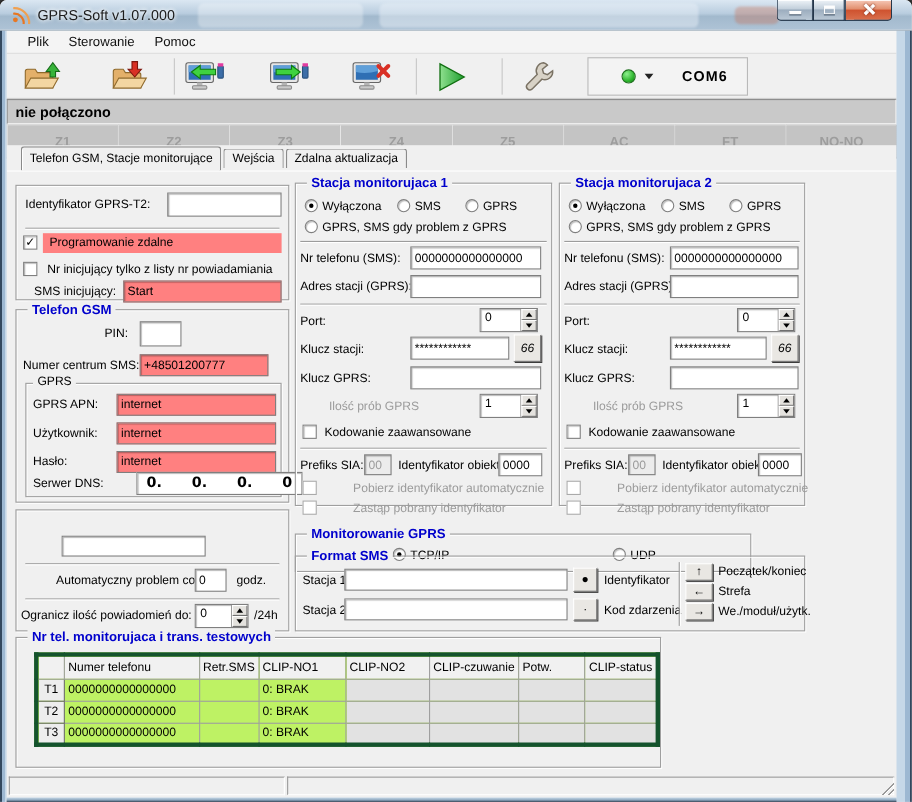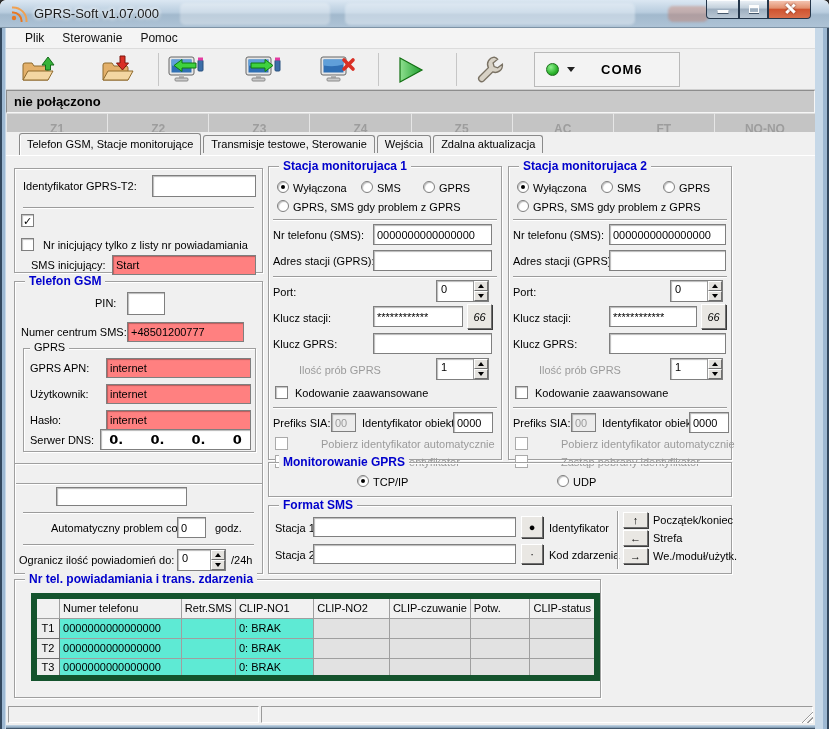--- a/index.html
+++ b/index.html
@@ -26,21 +26,21 @@
   .glyph-x{position:absolute;left:50%;top:50%;width:12px;height:12px;transform:translate(-50%,-54%);}
   .glyph-x::before,.glyph-x::after{content:"";position:absolute;left:5px;top:0;width:2.5px;height:12px;background:#fff;box-shadow:0 0 2px #7a2410;}
   .glyph-x::before{transform:rotate(45deg);} .glyph-x::after{transform:rotate(-45deg);}
 
   
   .menubar{left:6px;top:28px;width:809px;height:21px;background:#f4f4f4;border-bottom:1px solid #dcdcdc;display:flex;align-items:center;padding-left:10px;gap:0;}
   .menu-item{font-size:12px;color:#111;padding:2px 9px;cursor:default;}
   .toolbar{left:6px;top:49px;width:809px;height:41px;background:#f0f0f0;border-bottom:1px solid #cfcfcf;}
   .tbtn{position:absolute;top:3px;width:44px;height:35px;display:flex;align-items:center;justify-content:center;cursor:default;}
   .tsep{position:absolute;top:4px;width:1px;height:33px;background:#c6c6c6;}
-  .com-panel{position:absolute;left:528px;top:3px;width:146px;height:35px;background:#f3f3f3;border:1px solid #b9b9b9;display:flex;align-items:center;padding-left:11px;gap:8px;cursor:default;}
+  .com-panel{position:absolute;left:528px;top:3px;width:146px;height:35px;background:#f3f3f3;border:1px solid #b9b9b9;display:flex;align-items:center;padding-left:30px;gap:8px;cursor:default;}
   .led{width:13px;height:13px;border-radius:50%;background:radial-gradient(circle at 35% 30%,#8ef08e,#2db52d 60%,#157a15);border:1px solid #1d6e1d;}
   .dd-arrow{width:0;height:0;border-left:4px solid transparent;border-right:4px solid transparent;border-top:5px solid #222;}
   .com-label{font-size:13px;font-weight:bold;color:#000;margin-left:18px;letter-spacing:1px;}
 
   
   .connbar{left:6px;top:90px;width:809px;height:23px;background:#c9c9c9;border:1px solid;border-color:#8d8d8d #f6f6f6 #f6f6f6 #8d8d8d;
     font-size:13px;font-weight:bold;color:#000;display:flex;align-items:center;padding-left:7px;}
   .zrow{left:6px;top:113px;width:809px;height:31px;display:flex;background:#c4c4c4;}
   .zcell{flex:1;border:1px solid #9b9b9b;border-left-color:#e6e6e6;border-top-color:#dedede;margin-right:-1px;
     font-size:12px;font-weight:bold;color:#9d9d9d;display:flex;align-items:center;justify-content:center;}
@@ -55,39 +55,39 @@
   .lbl.dis{color:#9b9b9b;margin-left:26px;}
   .etched{position:absolute;border:1px solid #9f9f9f;box-shadow:inset 1px 1px 0 #fff,1px 1px 0 #fff;}
   .gtitle{position:absolute;top:-8px;left:10px;background:#f0f0f0;padding:0 4px;font-size:12px;font-weight:bold;color:#0000cc;white-space:nowrap;}
   .gtitle.plain{font-weight:normal;color:#000;font-size:11px;}
   .hdiv{position:absolute;height:2px;border-top:1px solid #9c9c9c;border-bottom:1px solid #fff;}
   .vdiv{position:absolute;width:2px;border-left:1px solid #9c9c9c;border-right:1px solid #fff;}
   .tin{position:absolute;background:#fff;border:1px solid #7f7f7f;box-shadow:inset 1px 1px 1px rgba(0,0,0,.28);
     font-size:11px;color:#000;padding:0 3px;outline:none;}
   .tin.pink{background:#ff8080;}
   .tin.dis{background:#ececec;color:#9b9b9b;}
-  .tin.dns{font-weight:bold;font-size:13px;text-align:center;font-family:"DejaVu Sans",sans-serif;}
+  .tin.dns{font-weight:bold;font-size:13px;text-align:center;font-family:"DejaVu Sans",sans-serif;margin-left:24px;}
   .cb{position:absolute;width:13px;height:13px;background:#fff;border:1px solid #7f7f7f;box-shadow:inset 1px 1px 1px rgba(0,0,0,.25);
     display:flex;align-items:center;justify-content:center;cursor:default;}
   .cb .mark{font-size:11px;font-weight:bold;line-height:10px;color:#000;}
   .cb.dis{border-color:#aaa;box-shadow:none;}
   .radio{position:absolute;width:12px;height:12px;border-radius:50%;background:#fff;border:1px solid #7f7f7f;box-shadow:inset 1px 1px 1px rgba(0,0,0,.25);cursor:default;}
   .radio.sel::after{content:"";position:absolute;left:3px;top:3px;width:4px;height:4px;border-radius:50%;background:#000;}
   .pinkstrip{position:absolute;background:#ff8080;font-size:11px;display:flex;align-items:center;padding-left:6px;}
   .spin{position:absolute;background:#fff;border:1px solid #7f7f7f;box-shadow:inset 1px 1px 1px rgba(0,0,0,.28);display:flex;}
   .spin .val{flex:1;font-size:11px;padding:2px 0 0 4px;}
   .spin .btns{width:15px;display:flex;flex-direction:column;border-left:1px solid #9a9a9a;}
   .spin .sb{flex:1;background:#e4e2de;border:1px solid;border-color:#fff #6f6f6f #6f6f6f #fff;display:flex;align-items:center;justify-content:center;cursor:default;}
   .tri-up{width:0;height:0;border-left:3px solid transparent;border-right:3px solid transparent;border-bottom:4px solid #000;}
   .tri-down{width:0;height:0;border-left:3px solid transparent;border-right:3px solid transparent;border-top:4px solid #000;}
   .pbtn{position:absolute;background:#e9e7e3;border:1px solid;border-color:#fff #6f6f6f #6f6f6f #fff;box-shadow:1px 1px 0 #3c3c3c;
     font-size:11px;display:flex;align-items:center;justify-content:center;cursor:default;}
 
   
-  .ptable{position:absolute;border:6px solid #14532d;box-shadow:inset 1px 1px 0 #cfcfcf;border-collapse:collapse;background:#5eead4;}
+  .ptable{position:absolute;border:4px solid #14532d;box-shadow:inset 1px 1px 0 #cfcfcf;border-collapse:collapse;background:#bef264;}
   .ptable td{border:1px solid #9f9f9f;font-size:11px;height:20px;padding:0 3px;white-space:nowrap;overflow:hidden;}
   .ptable tr.hdr td{background:#f1f1f1;height:22px;}
   .ptable td.rowhdr{background:#ededed;border-color:#fff #6f6f6f #6f6f6f #fff;text-align:center;}
   .ptable td.dis{background:#e2e2e2;}
 
   
   .statusbar{left:6px;top:704px;width:809px;height:21px;background:#f0f0f0;}
   .spanel{position:absolute;top:2px;height:17px;border:1px solid;border-color:#9a9a9a #fff #fff #9a9a9a;background:#f0f0f0;}
   .grip{position:absolute;right:2px;bottom:2px;width:13px;height:13px;
     background:repeating-linear-gradient(135deg,transparent 0 2px,#9a9a9a 2px 3px,#fff 3px 4px);clip-path:polygon(100% 0,100% 100%,0 100%);}
@@ -209,41 +209,41 @@
     <div class="zcell">Z3</div>
     <div class="zcell">Z4</div>
     <div class="zcell">Z5</div>
     <div class="zcell">AC</div>
     <div class="zcell">FT</div>
     <div class="zcell">NO-NO</div>
   </div>
 
   <div class="abs tabstrip">
     <div class="tab active">Telefon GSM, Stacje monitorujące</div>
-    <div class="tab">Transmisje testowe,  Sterowanie</div>
     <div class="tab">Wejścia</div>
     <div class="tab">Zdalna aktualizacja</div>
   </div>
 
   <div class="abs page">
 
     <div class="etched" style="left:8px;top:12px;width:249px;height:105px;">
       <span class="lbl" style="left:8px;top:11px;">Identyfikator GPRS-T2:</span>
       <input class="tin" style="left: 137px; top: 6px; width: 104px; height: 22px;" value="">
       <div class="hdiv" style="left:8px;right:8px;top:38px;"></div>
       <span class="cb" style="left:6px;top:45px;">
           <span class="mark">✓</span>
         </span>
+      <div class="pinkstrip" style="left:24px;top:43px;width:217px;height:18px;">Programowanie zdalne</div>
       <span class="cb" style="left:6px;top:69px;"></span>
       <span class="lbl" style="left:28px;top:70px;">Nr inicjujący tylko z listy nr powiadamiania</span>
       <span class="lbl" style="left:16px;top:90px;">SMS inicjujący:</span>
       <input class="tin pink" style="left: 97px; top: 86px; width: 144px; height: 20px;" value="Start">
     </div>
 
-    <div class="etched" style="left:8px;top:125px;width:249px;height:203px;">
+    <div class="etched" style="left:8px;top:125px;width:249px;height:176px;">
       <span class="gtitle">Telefon GSM</span>
       <span class="lbl" style="left:80px;top:15px;">PIN:</span>
       <input class="tin" style="left: 112px; top: 10px; width: 38px; height: 23px;" value="">
       <span class="lbl" style="left:6px;top:44px;">Numer centrum SMS:</span>
       <input class="tin pink" style="left: 112px; top: 40px; width: 117px; height: 20px;" value="+48501200777">
       <div class="etched" style="left:8px;top:66px;width:233px;height:104px;">
         <span class="gtitle plain" style="left:6px;">GPRS</span>
         <span class="lbl" style="left:6px;top:13px;text-align:right;">GPRS APN:</span>
         <input class="tin pink" style="left: 82px; top: 9px; width: 145px; height: 20px;" value="internet">
         <span class="lbl" style="left:6px;top:39px;">Użytkownik:</span>
@@ -390,21 +390,21 @@
       <span class="lbl" style="left:4px;top:250px;">Prefiks SIA:</span>
       <input class="tin dis" style="left: 62px; top: 246px; width: 25px; height: 19px;" value="00">
       <span class="lbl" style="left:93px;top:250px;">Identyfikator obiektu:</span>
       <input class="tin" style="left: 180px; top: 245px; width: 40px; height: 21px;" value="0000">
       <span class="cb dis" style="left:6px;top:270px;"></span>
       <span class="lbl dis" style="left:26px;top:271px;">Pobierz identyfikator automatycznie</span>
       <span class="cb dis" style="left:6px;top:288px;"></span>
       <span class="lbl dis" style="left:26px;top:289px;">Zastąp pobrany identyfikator</span>
     </div>
 
-    <div class="etched" style="left:262px;top:306px;width:464px;height:35px;">
+    <div class="etched" style="left:262px;top:329px;width:415px;height:35px;">
       <span class="gtitle">Monitorowanie GPRS</span>
       <span class="radio sel" style="left:88px;top:12px;"></span>
       <span class="lbl" style="left:104px;top:13px;">TCP/IP</span>
       <span class="radio" style="left:288px;top:12px;"></span>
       <span class="lbl" style="left:304px;top:13px;">UDP</span>
     </div>
 
     <div class="etched" style="left:262px;top:349px;width:464px;height:69px;">
       <span class="gtitle">Format SMS</span>
       <span class="lbl" style="left:6px;top:16px;">Stacja 1:</span>
@@ -428,21 +428,21 @@
           <span>←</span>
         </div>
       <span class="lbl" style="left:384px;top:26px;">Strefa</span>
       <div class="pbtn" style="left:354px;top:42px;width:25px;height:16px;font-weight:bold;">
           <span>→</span>
         </div>
       <span class="lbl" style="left:384px;top:44px;">We./moduł/użytk.</span>
     </div>
 
     <div class="etched" style="left:8px;top:423px;width:587px;height:119px;">
-      <span class="gtitle">Nr tel. powiadamiania i trans. zdarzenia</span>
+      <span class="gtitle">Nr tel. monitorujaca i trans. testowych</span>
       <table class="ptable" style="left:16px;top:13px;">
         <colgroup>
             <col style="width:26px">
             <col style="width:124px">
             <col style="width:53px">
             <col style="width:81px">
             <col style="width:78px">
             <col style="width:76px">
             <col style="width:63px">
             <col style="width:60px">

